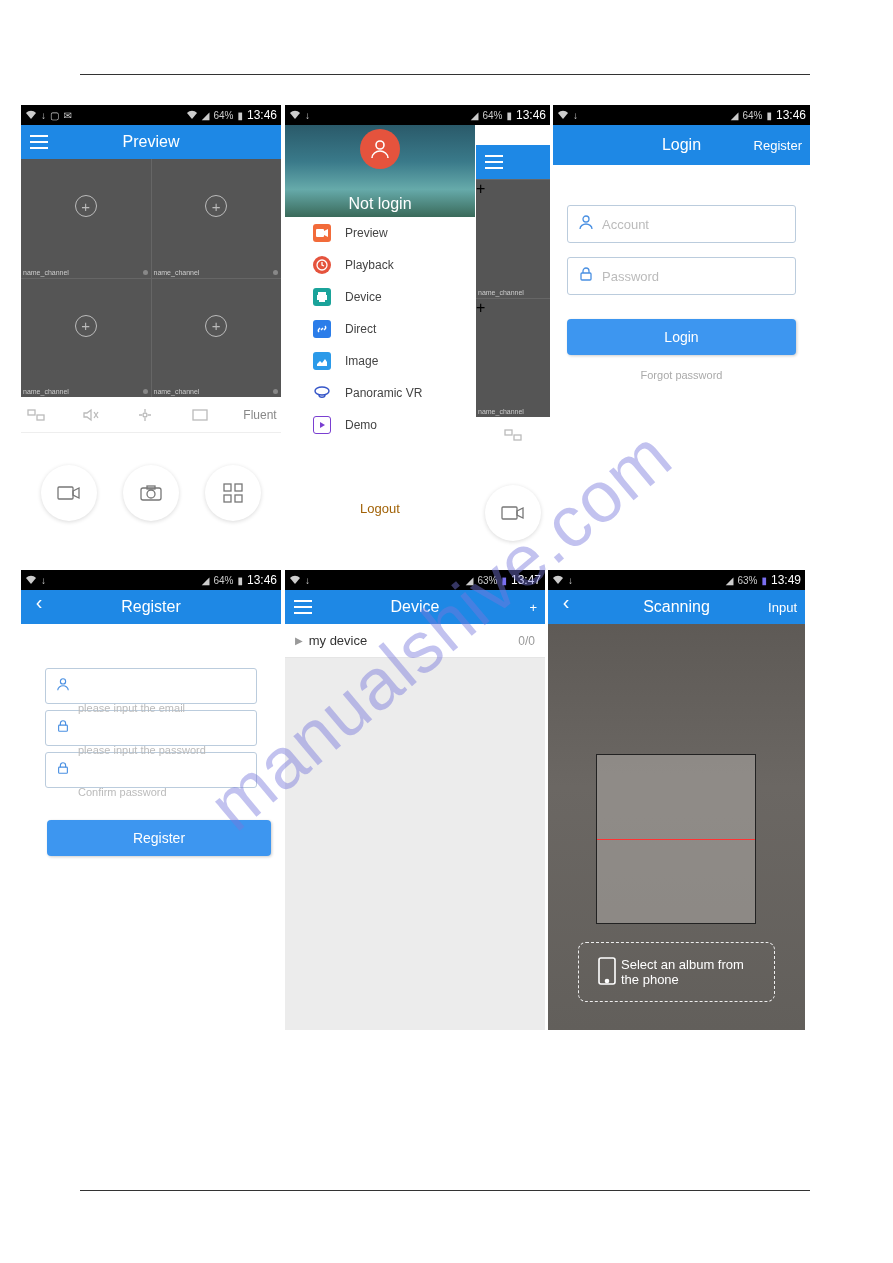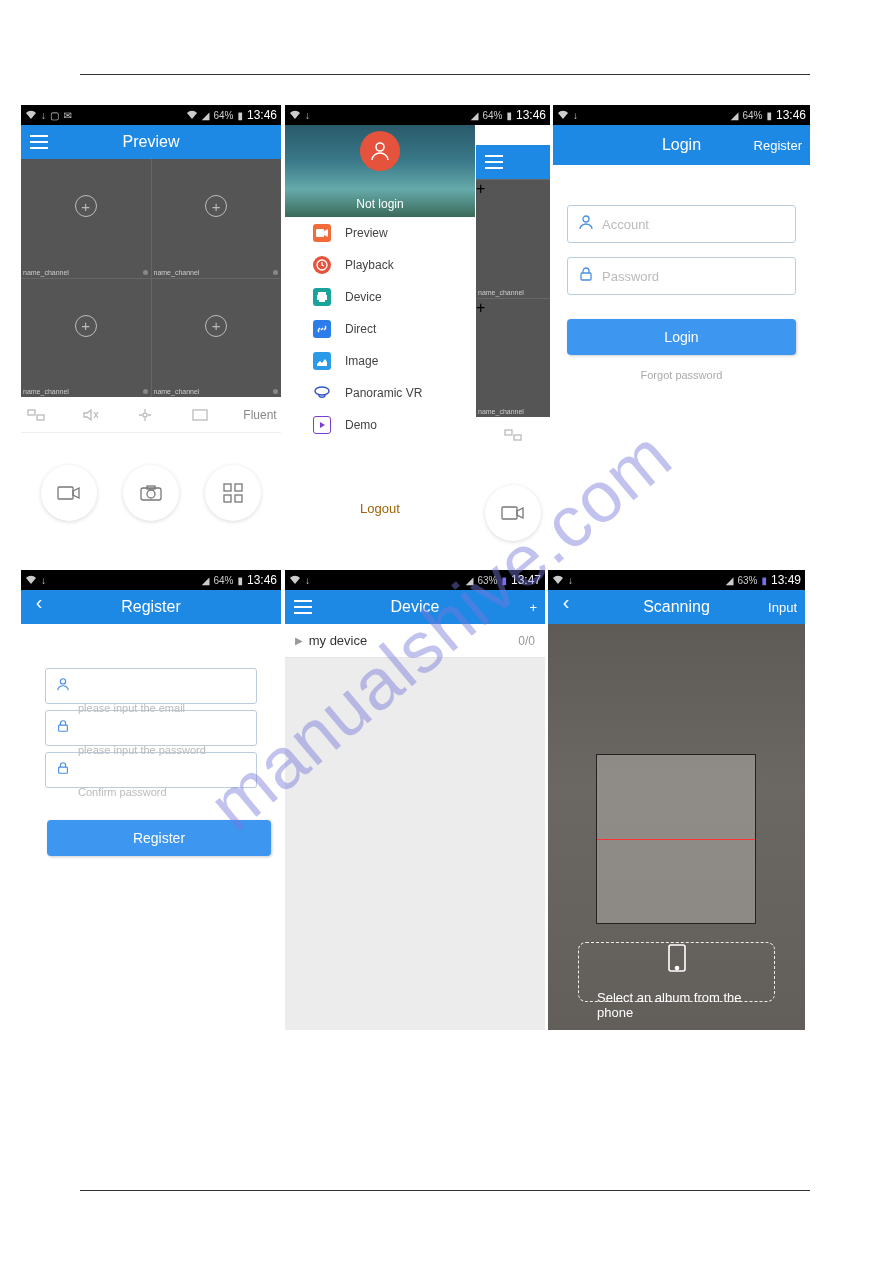--- a/index.html
+++ b/index.html
@@ -137,21 +137,21 @@
   .dev-row .caret { color:#999;margin-right:6px;font-size:10px; }
   .dev-row .count { margin-left:auto;color:#999;font-size:12px; }
   .plus-icon { font-size:22px;font-weight:300; }
 
   
   .p6 { left: 548px; top: 570px; width: 257px; height: 460px; background:#6b6763; }
   .p6 .appbar { background:#1e88e5; }
   .scan-area { position:relative; height:406px; background:linear-gradient(180deg,#5e5a56,#6b6763 40%, #625f5b); }
   .scan-box { position:absolute; left:48px; top:130px; width:160px;height:170px;border:1px solid #222;background:rgba(180,176,172,.5); }
   .scan-line { position:absolute; left:0;right:0;top:50%;height:1px;background:#f33; }
-  .album-btn { position:absolute; left:30px; right:30px; bottom:28px; height:60px; border:1.5px dashed #eee; border-radius:8px; display:flex;align-items:center;gap:14px;padding:0 18px;color:#fff;font-size:13px;flex-direction:column; }
+  .album-btn { position:absolute; left:30px; right:30px; bottom:28px; height:60px; border:1.5px dashed #eee; border-radius:8px; display:flex;align-items:center;gap:4px;padding:0 18px;color:#fff;font-size:13px; }
 
   input::placeholder{color:#bbb;}
 </style>
 </head>
 <body>
 
 <div class="hr top"></div>
 <div class="hr bottom"></div>
 <div class="watermark">manualshive.com</div>
 
@@ -302,21 +302,21 @@
         </div>
     </div>
     <div style="width:190px;background:#fff;position:relative;">
       <div class="drawer-hdr">
         <div class="avatar">
           <svg width="22" height="22" viewBox="0 0 22 22" fill="none" stroke="#fff" stroke-width="1.6">
               <circle cx="11" cy="7" r="4"></circle>
               <path d="M3 20c0-4 4-7 8-7s8 3 8 7"></path>
             </svg>
         </div>
-        <span style="font-size:12px;margin-top:20px;">Not login</span>
+        <span style="font-size:16px;margin-top:20px;">Not login</span>
       </div>
       <div class="menu">
         <div class="menu-item">
           <span class="mi-icon" style="background:#f26b3a;">
               <svg width="12" height="10" viewBox="0 0 12 10" fill="#fff">
                 <rect x="0" y="1" width="8" height="8" rx="1"></rect>
                 <path d="M8 3l4-2v8l-4-2z"></path>
               </svg>
             </span>
           <span>Preview</span>

